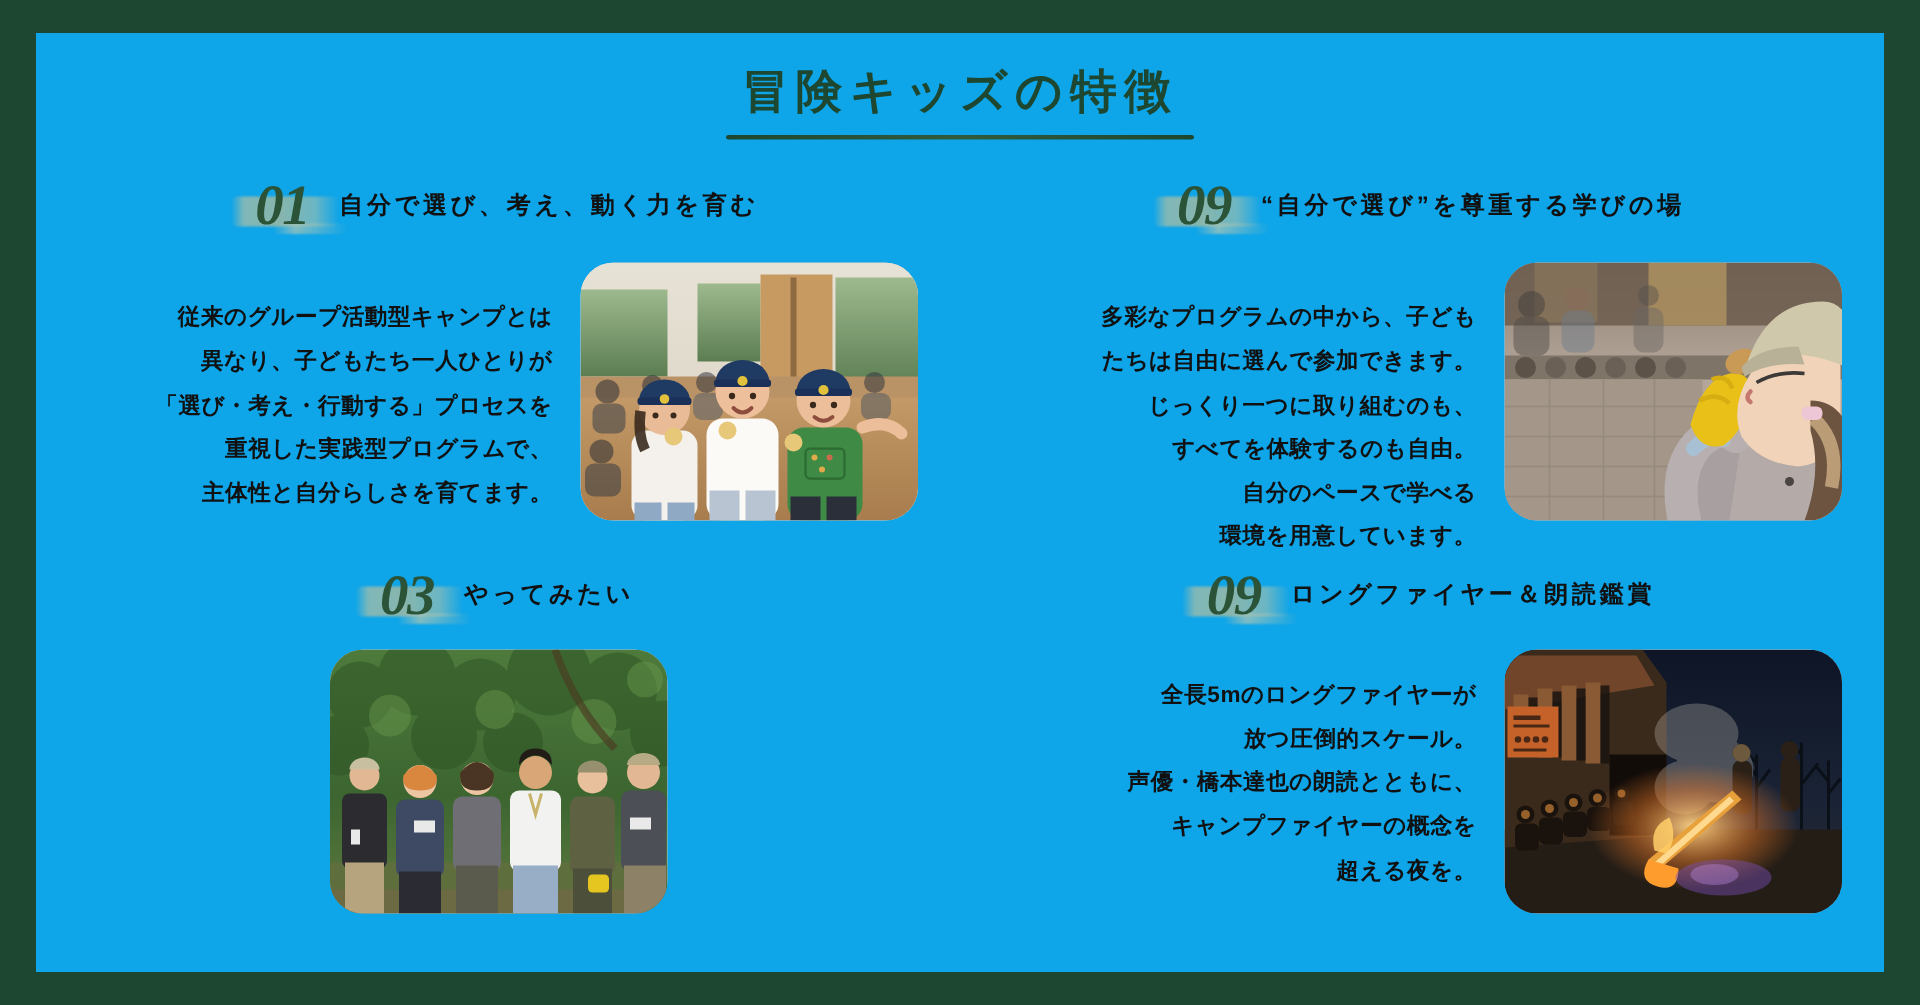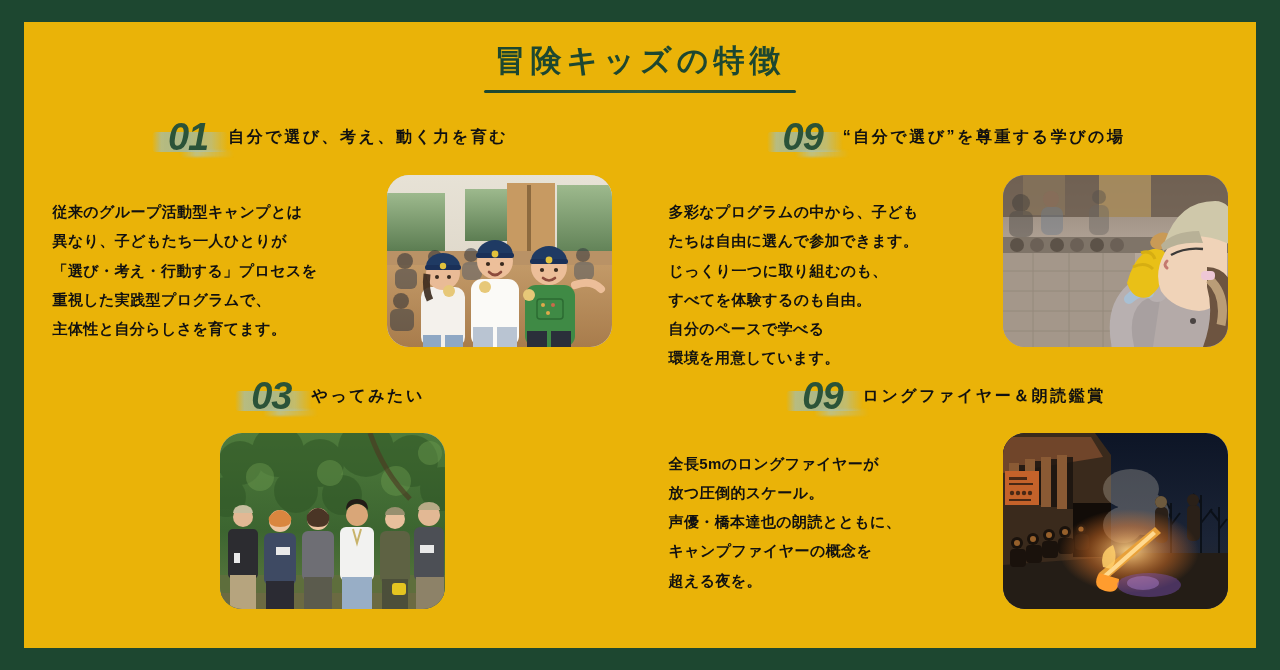--- a/index.html
+++ b/index.html
@@ -21,21 +21,21 @@
     width: 1280px;
     height: 670px;
     background: #1d4730;
     padding: 22px 24px;
   }
 
   .page-inner {
     position: relative;
     width: 100%;
     height: 100%;
-    background: #eab308;
+    background: #0ea5e9;
     overflow: hidden;
   }
 
   
   .title-block {
     text-align: center;
     padding-top: 20px;
   }
 
   .page-title {
@@ -113,21 +113,21 @@
        rgba(176,198,178,0) 0%,
        rgba(176,198,178,0.7) 30%,
        rgba(176,198,178,0) 100%);
     border-radius: 4px;
     filter: blur(0.8px);
   }
 
   .feature-num {
     position: relative;
     z-index: 2;
-    font-family: Liberation Sans, sans-serif;
+    font-family: Liberation Serif, serif;
     font-style: italic;
     font-weight: 700;
     font-size: 38px;
     color: #2b5338;
     letter-spacing: -1px;
   }
 
   .feature-title {
     font-size: 16px;
     font-weight: 700;
@@ -147,21 +147,21 @@
   .feature-text-col {
     flex: 0 0 316px;
     padding-top: 22px;
   }
 
   .feature-text {
     font-size: 15px;
     font-weight: 700;
     color: #111111;
     line-height: 1.95;
-    text-align: left;
+    text-align: right;
     letter-spacing: 0.4px;
   }
 
   .feature-credit {
     margin-top: 18px;
     text-align: center;
     font-size: 12px;
     font-weight: 700;
     color: #222222;
     line-height: 1.7;

